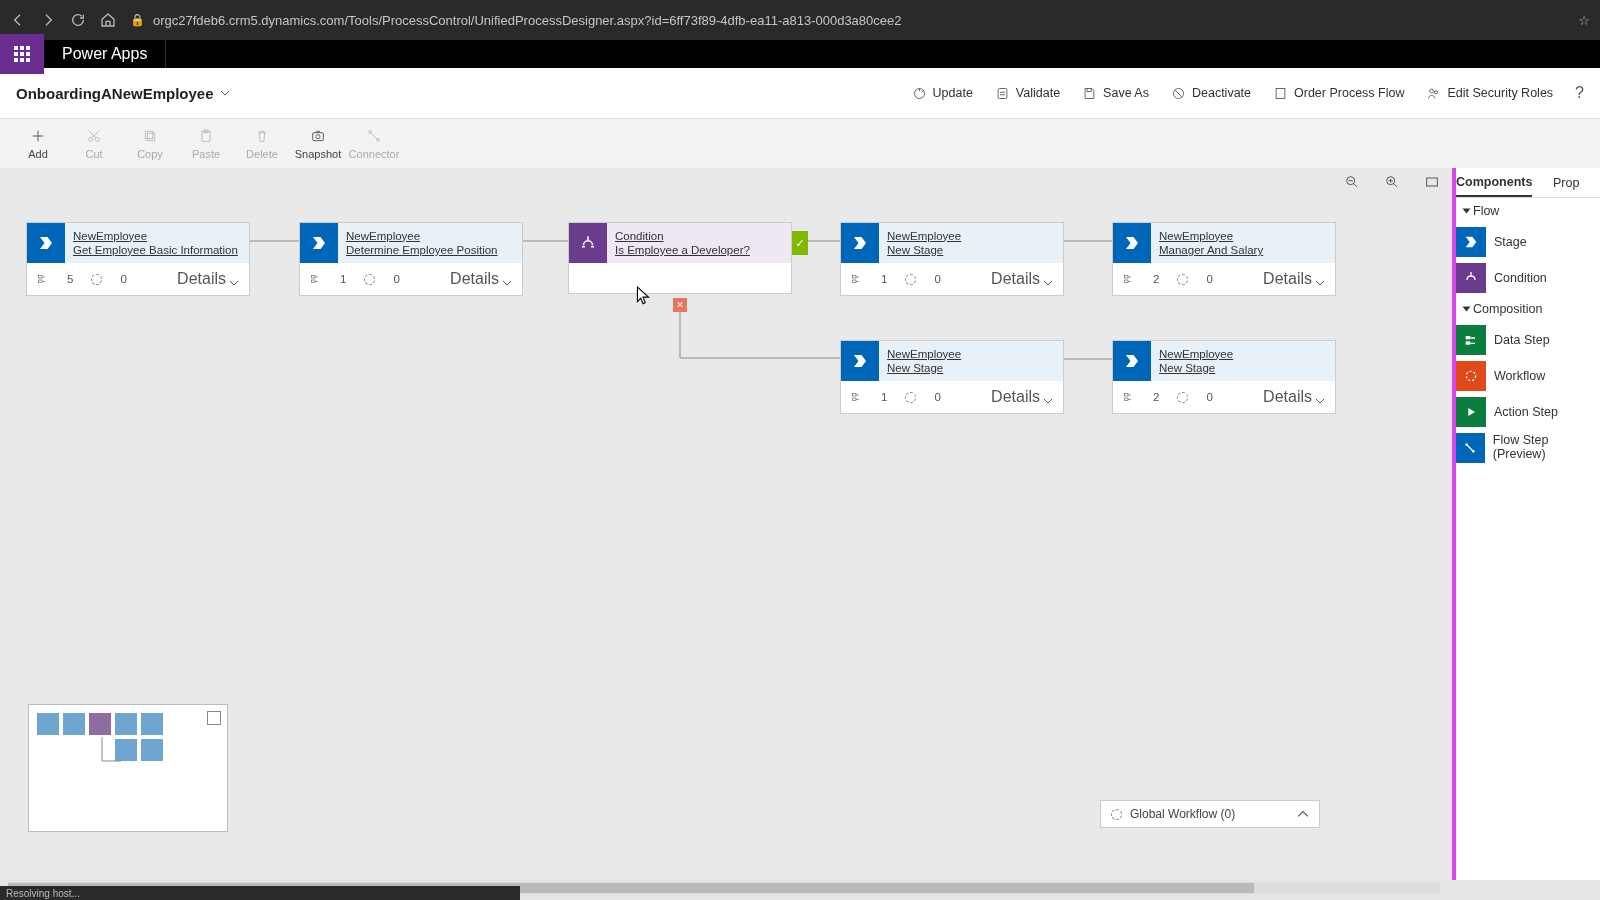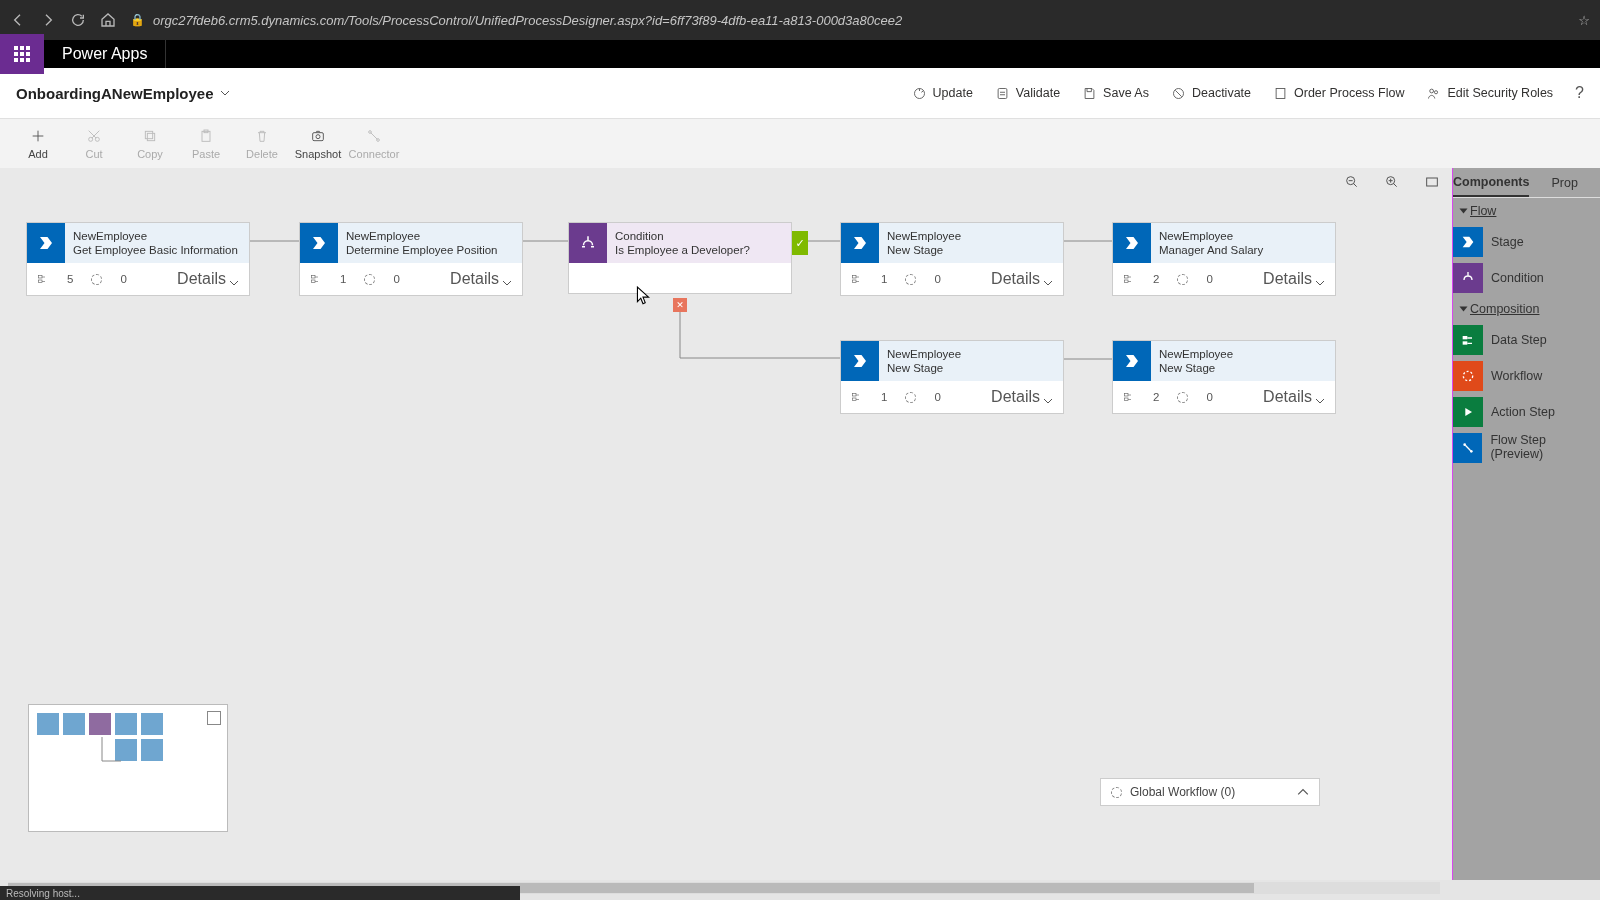--- a/index.html
+++ b/index.html
@@ -3,21 +3,21 @@
 <meta charset="utf-8">
 <style>
 * { box-sizing: border-box; margin: 0; padding: 0; font-family: "Segoe UI", Arial, sans-serif; }
 body { width: 1600px; height: 900px; overflow: hidden; background: #e5e5e5; position: relative; }
 
 
 .browser-bar { height: 40px; background: #2a2a2a; display: flex; align-items: center; padding: 0 10px; gap: 14px; color: #b8b8b8; font-size: 13px; }
 .browser-bar .nav-icons { display: flex; gap: 14px; align-items: center; }
 .browser-bar .url { flex: 1; display: flex; align-items: center; gap: 8px; }
 .browser-bar .lock { font-size: 12px; }
-.browser-bar .url-text { color: #c5c5c5; font-style: italic; }
+.browser-bar .url-text { color: #c5c5c5; }
 .browser-bar .star { margin-left: auto; }
 .nav-arrow { width: 16px; height: 16px; fill: #8a8a8a; }
 .nav-arrow.enabled { fill: #c5c5c5; }
 
 
 .app-header { height: 28px; background: #000; display: flex; align-items: center; }
 .waffle-box { width: 44px; height: 40px; background: #6b2c91; display: flex; align-items: center; justify-content: center; }
 .waffle { width: 16px; height: 16px; display: grid; grid-template-columns: repeat(3,4px); grid-template-rows: repeat(3,4px); gap: 2px; }
 .waffle span { background: #fff; }
 .app-title { color: #fff; font-size: 16px; font-weight: 400; padding: 0 18px; border-right: 1px solid #333; height: 100%; display: flex; align-items: center; }
@@ -42,21 +42,21 @@
 .canvas-controls { position: absolute; top: 6px; right: 12px; display: flex; gap: 24px; }
 .canvas-controls svg { width: 16px; height: 16px; stroke: #555; fill: none; stroke-width: 1.5; }
 
 
 .node { position: absolute; background: #fff; border: 1px solid #ccc; width: 224px; }
 .node-head { display: flex; height: 40px; }
 .node-icon { width: 38px; display: flex; align-items: center; justify-content: center; }
 .node-icon.stage { background: #0067b8; }
 .node-icon.cond { background: #6b3b8e; }
 .node-icon svg { fill: #fff; }
-.node-text { flex: 1; padding: 9px 8px; background: #e9f1f8; font-size: 11.5px; color: #333; display: flex; flex-direction: column; justify-content: center; line-height: 1.25; }
+.node-text { flex: 1; padding: 9px 8px; background: #e9f1f8; font-size: 11.5px; color: #333; display: flex; flex-direction: column; justify-content: center; line-height: 1.25; text-decoration: underline; }
 .node.cond .node-text { background: #efe7f3; }
 .node-foot { height: 32px; display: flex; align-items: center; padding: 0 10px; font-size: 11.5px; color: #555; gap: 18px; }
 .node-foot .details { margin-left: auto; display: flex; align-items: flex-end; gap: 3px; font-size: 16px; }
 .mini-icon { width: 12px; height: 12px; stroke: #666; fill: none; stroke-width: 1.3; }
 .dash-circ { width: 11px; height: 11px; border: 1px dashed #888; border-radius: 50%; display: inline-block; }
 
 
 .branch-ok { position: absolute; width: 16px; height: 24px; background: #7fba00; display: flex; align-items: center; justify-content: center; }
 .branch-ok::after { content: "✓"; color: #fff; font-size: 11px; }
 .branch-no { position: absolute; width: 14px; height: 14px; background: #e8755d; display: flex; align-items: center; justify-content: center; }
@@ -68,29 +68,29 @@
 
 .minimap { position: absolute; left: 28px; bottom: 48px; width: 200px; height: 128px; background: #fff; border: 1px solid #bbb; padding: 8px; }
 .minimap .mm-row { display: flex; gap: 4px; }
 .minimap .mm-row2 { margin-left: 78px; margin-top: 4px; }
 .mm { width: 22px; height: 22px; }
 .mm.stage { background: #6fa6d0; }
 .mm.cond { background: #8f6ba0; }
 .mm-expand { position: absolute; top: 6px; right: 6px; width: 14px; height: 14px; border: 1px solid #888; }
 
 
-.gw-bar { position: absolute; left: 1100px; bottom: 74px; width: 220px; height: 28px; background: #fff; border: 1px solid #ccc; display: flex; align-items: center; padding: 0 10px; font-size: 12px; color: #444; gap: 8px; }
+.gw-bar { position: absolute; left: 1100px; bottom: 52px; width: 220px; height: 28px; background: #fff; border: 1px solid #ccc; display: flex; align-items: center; padding: 0 10px; font-size: 12px; color: #444; gap: 8px; }
 .gw-bar .chev-up { margin-left: auto; }
 
 
-.right-panel { position: absolute; top: 168px; right: 0; width: 148px; bottom: 20px; background: #a3a3a3; border-left: 1px solid #d946ef; font-size: 13px; color: #333; }
+.right-panel { position: absolute; top: 168px; right: 0; width: 148px; bottom: 20px; background: #ffffff; border-left: 4px solid #d946ef; font-size: 13px; color: #333; }
 .panel-tabs { display: flex; height: 30px; border-bottom: 1px solid #ddd; }
 .panel-tab { flex: 1; display: flex; align-items: center; justify-content: center; font-size: 12.5px; }
 .panel-tab.active { font-weight: 600; border-bottom: 2px solid #333; }
-.panel-section { padding: 6px 8px; font-size: 12.5px; color: #333; display: flex; align-items: center; gap: 4px; text-decoration: underline; }
+.panel-section { padding: 6px 8px; font-size: 12.5px; color: #333; display: flex; align-items: center; gap: 4px; }
 .comp-item { display: flex; align-items: center; height: 36px; padding-left: 0; gap: 8px; cursor: grab; font-size: 12.5px; }
 .comp-item .ci { width: 30px; height: 30px; display: flex; align-items: center; justify-content: center; }
 .ci.stage { background: #0067b8; }
 .ci.cond { background: #6b3b8e; }
 .ci.data { background: #0a7d3f; }
 .ci.wf { background: #e04a1a; }
 .ci.action { background: #0a7d3f; }
 .ci.flow { background: #0067b8; }
 .ci svg { fill: #fff; width: 16px; height: 16px; }
 

